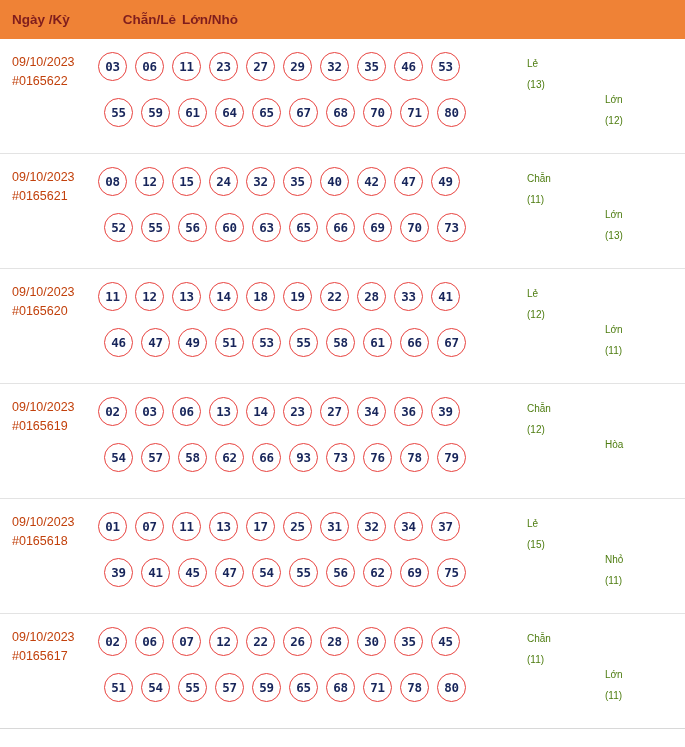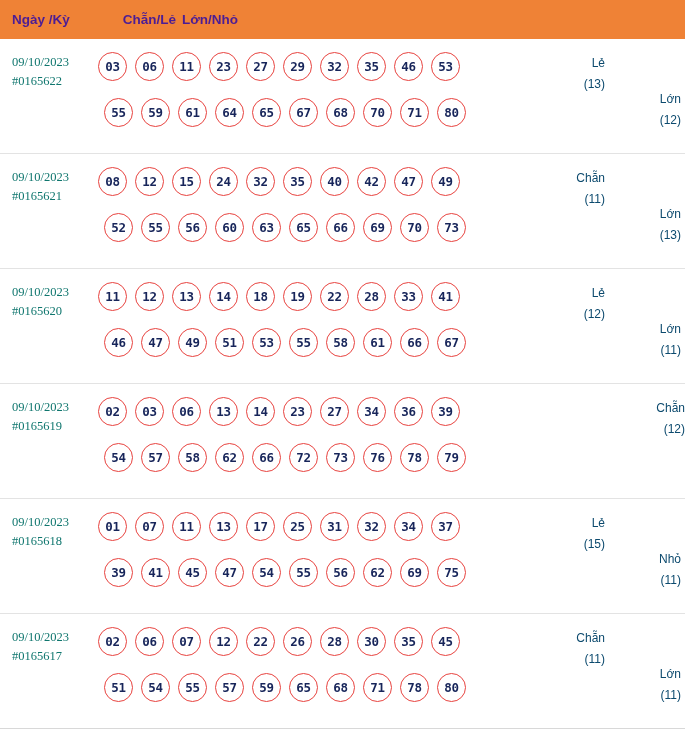--- a/index.html
+++ b/index.html
@@ -19,21 +19,21 @@
     position: relative;
     overflow: hidden;
   }
 
   
   .table-header {
     height: 39px;
     background: #ef8236;
     display: flex;
     align-items: center;
-    color: #4c1d95;
+    color: #7f1d1d;
     font-size: 13.5px;
     font-weight: bold;
     position: relative;
   }
   .th-date {
     width: 98px;
     padding-left: 12px;
     box-sizing: border-box;
   }
   .th-result {
@@ -63,24 +63,23 @@
   }
   .result-row:last-of-type {
     border-bottom: 1px solid #d8d8d8;
   }
 
   .cell-date {
     width: 98px;
     padding-left: 12px;
     padding-top: 14px;
     box-sizing: border-box;
-    color: #0f766e;
+    color: #c2410c;
     font-size: 12.5px;
     line-height: 19px;
-    font-family: Liberation Serif, serif;
   }
   .cell-date .date-line,
   .cell-date .issue-line {
     display: block;
     white-space: nowrap;
   }
 
   .cell-balls {
     flex: 1 1 auto;
     padding-top: 4px;
@@ -109,23 +108,23 @@
     box-sizing: border-box;
     margin-right: 8px;
     background: #ffffff;
     letter-spacing: -0.3px;
   }
 
   .cell-oddeven,
   .cell-bigsmall {
     padding-top: 14px;
     box-sizing: border-box;
-    text-align: right;
-    color: #0c4a6e;
-    font-size: 12px;
+    text-align: left;
+    color: #4d7c0f;
+    font-size: 10px;
     line-height: 21px;
   }
   .cell-oddeven { width: 78px; }
   .cell-bigsmall { width: 80px; padding-right: 4px; margin-top: 36px; }
   .cell-oddeven .tag-label,
   .cell-bigsmall .tag-label {
     display: block;
   }
   .cell-oddeven .tag-count,
   .cell-bigsmall .tag-count {
@@ -285,30 +284,33 @@
             <span class="ball">34</span>
             <span class="ball">36</span>
             <span class="ball">39</span>
           </div>
           <div class="ball-line line-2">
             <span class="ball">54</span>
             <span class="ball">57</span>
             <span class="ball">58</span>
             <span class="ball">62</span>
             <span class="ball">66</span>
-            <span class="ball">72</span>
+            <span class="ball">93</span>
             <span class="ball">73</span>
             <span class="ball">76</span>
             <span class="ball">78</span>
             <span class="ball">79</span>
           </div>
         </div>
         <div class="cell-oddeven">
           <span class="tag-label">Chẵn</span>
           <span class="tag-count">(12)</span>
+        </div>
+        <div class="cell-bigsmall">
+          <span class="tag-label">Hòa</span>
         </div>
       </div>
       <div class="result-row">
         <div class="cell-date">
           <span class="date-line">09/10/2023</span>
           <span class="issue-line">#0165618</span>
         </div>
         <div class="cell-balls">
           <div class="ball-line">
             <span class="ball">01</span>

